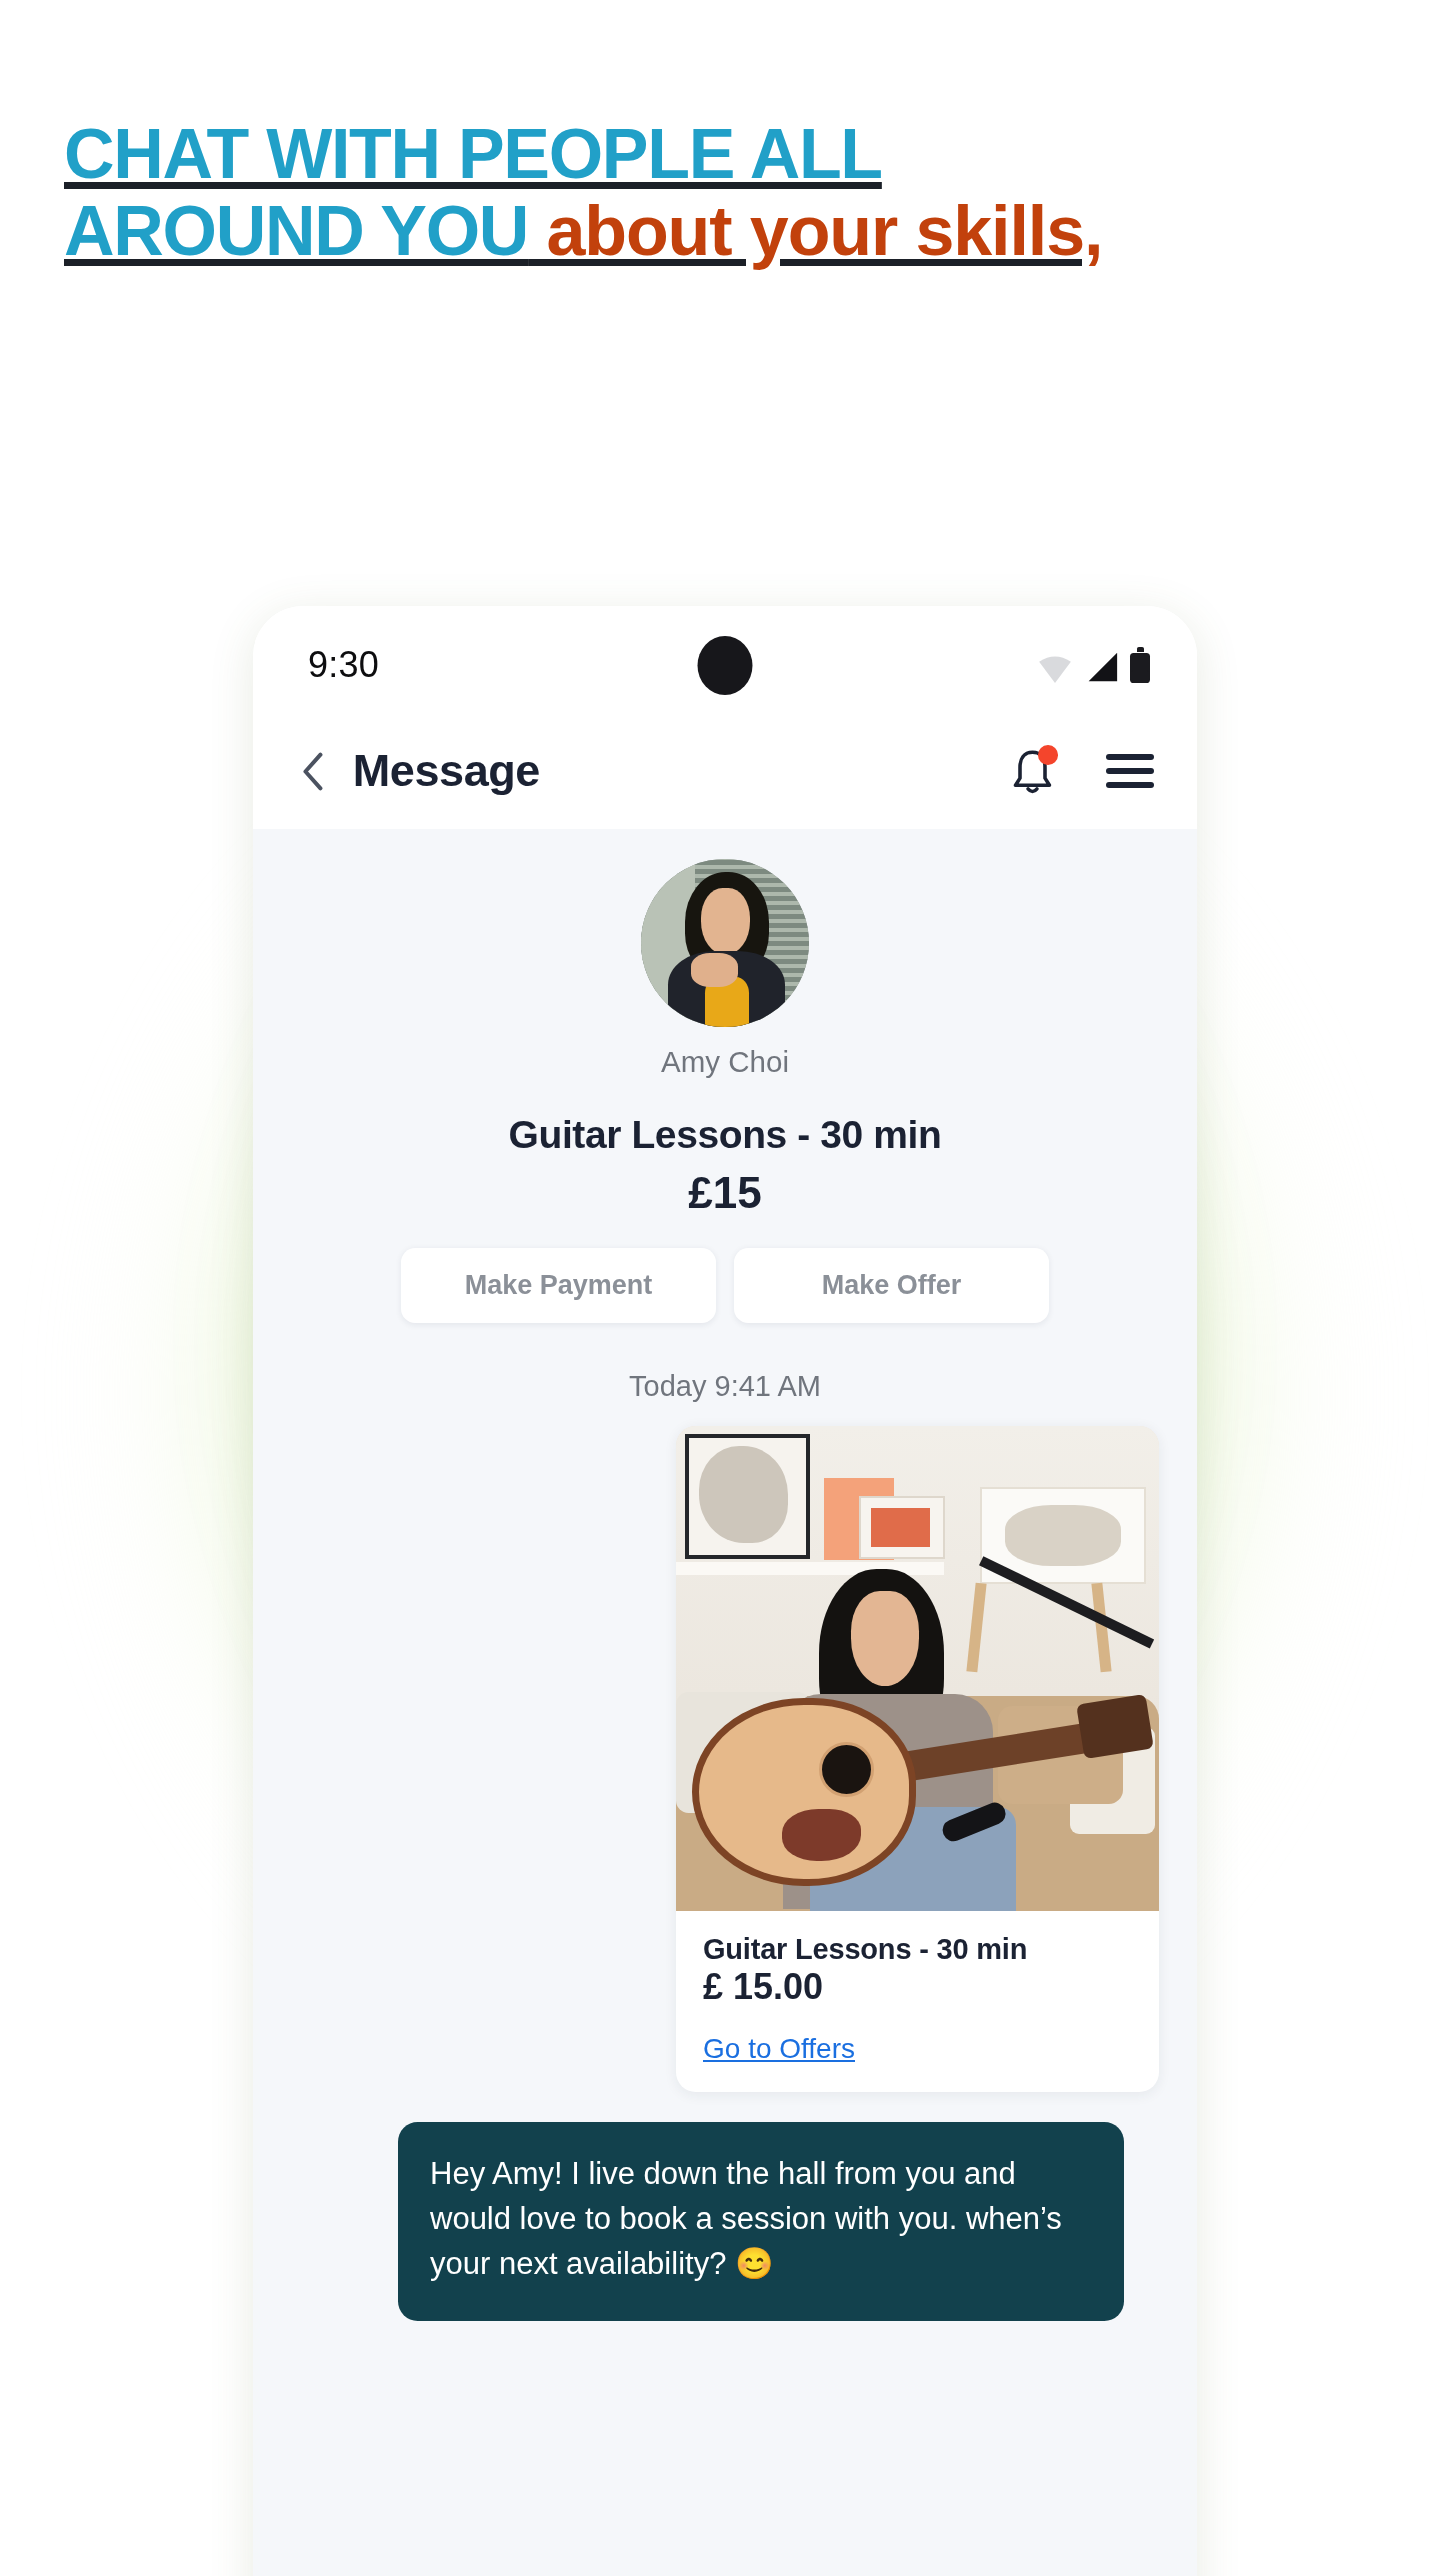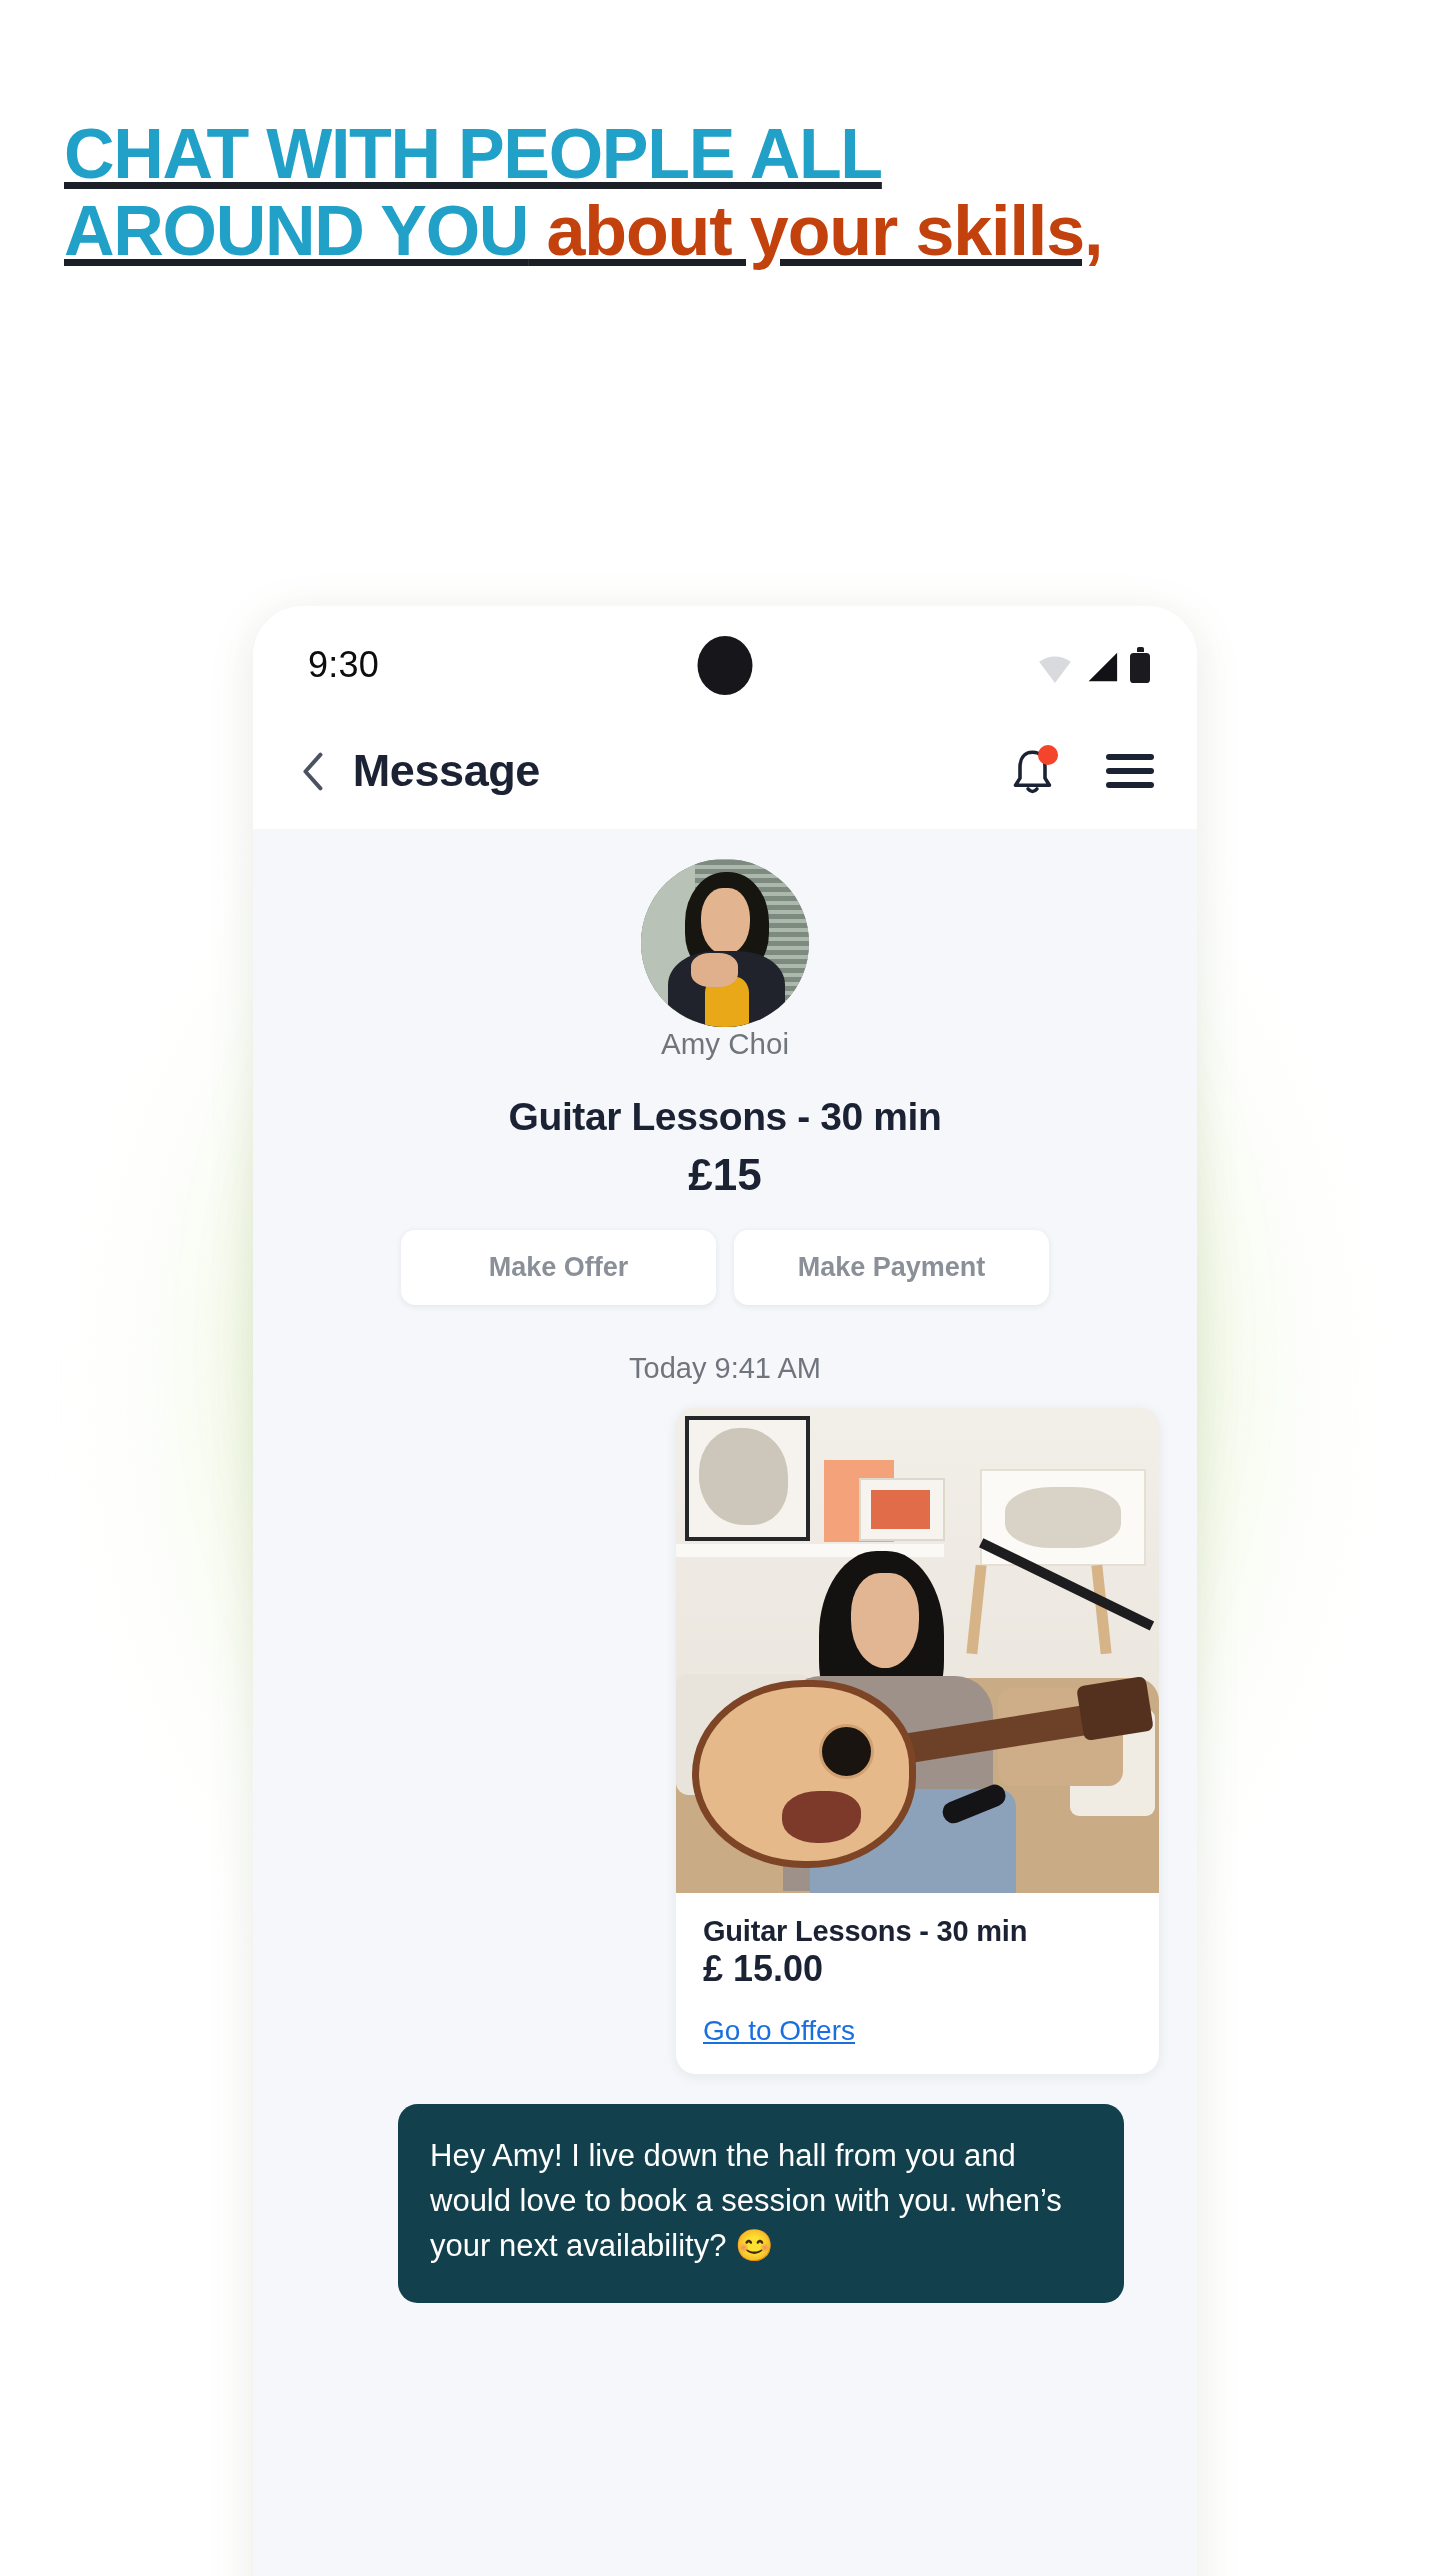--- a/index.html
+++ b/index.html
@@ -194,20 +194,21 @@
     background:#e8a818;
     border-radius:30% 30% 0 0;
   }
   .avatar .av-hands {
     position:absolute; left:30%; top:56%;
     width:28%; height:20%;
     border-radius:40%;
     background:#e0b08c;
   }
   .profile-name {
+    margin-top:18px;
     font-size:29.5px; color:#70757d; font-weight:400;
   }
 
   .svc-title {
     margin-top:34px; text-align:center;
     font-size:39px; font-weight:700; color:#1b2233;
     letter-spacing:-0.4px;
   }
   .svc-price {
     margin-top:10.7px; text-align:center;
@@ -404,22 +405,22 @@
         <span class="av-shirt"></span>
         <span class="av-hands"></span>
       </div>
       <div class="profile-name">Amy Choi</div>
     </div>
 
     <div class="svc-title">Guitar Lessons - 30 min</div>
     <div class="svc-price">£15</div>
 
     <div class="svc-actions">
+      <div class="svc-btn">Make Payment</div>
       <div class="svc-btn">Make Offer</div>
-      <div class="svc-btn">Make Payment</div>
     </div>
 
     <div class="daystamp">Today 9:41 AM</div>
 
     <div class="prodcard">
       <div class="prodimg">
         <span class="pi-wall"></span>
         <span class="pi-frame1"></span>
           <span class="pi-sketch1"></span>
         <span class="pi-frame2"></span>

